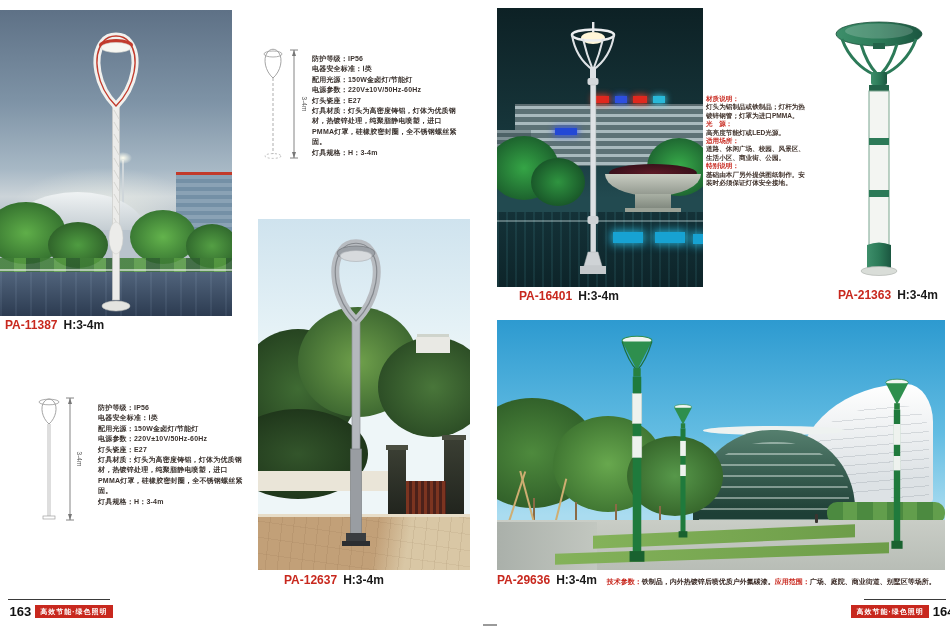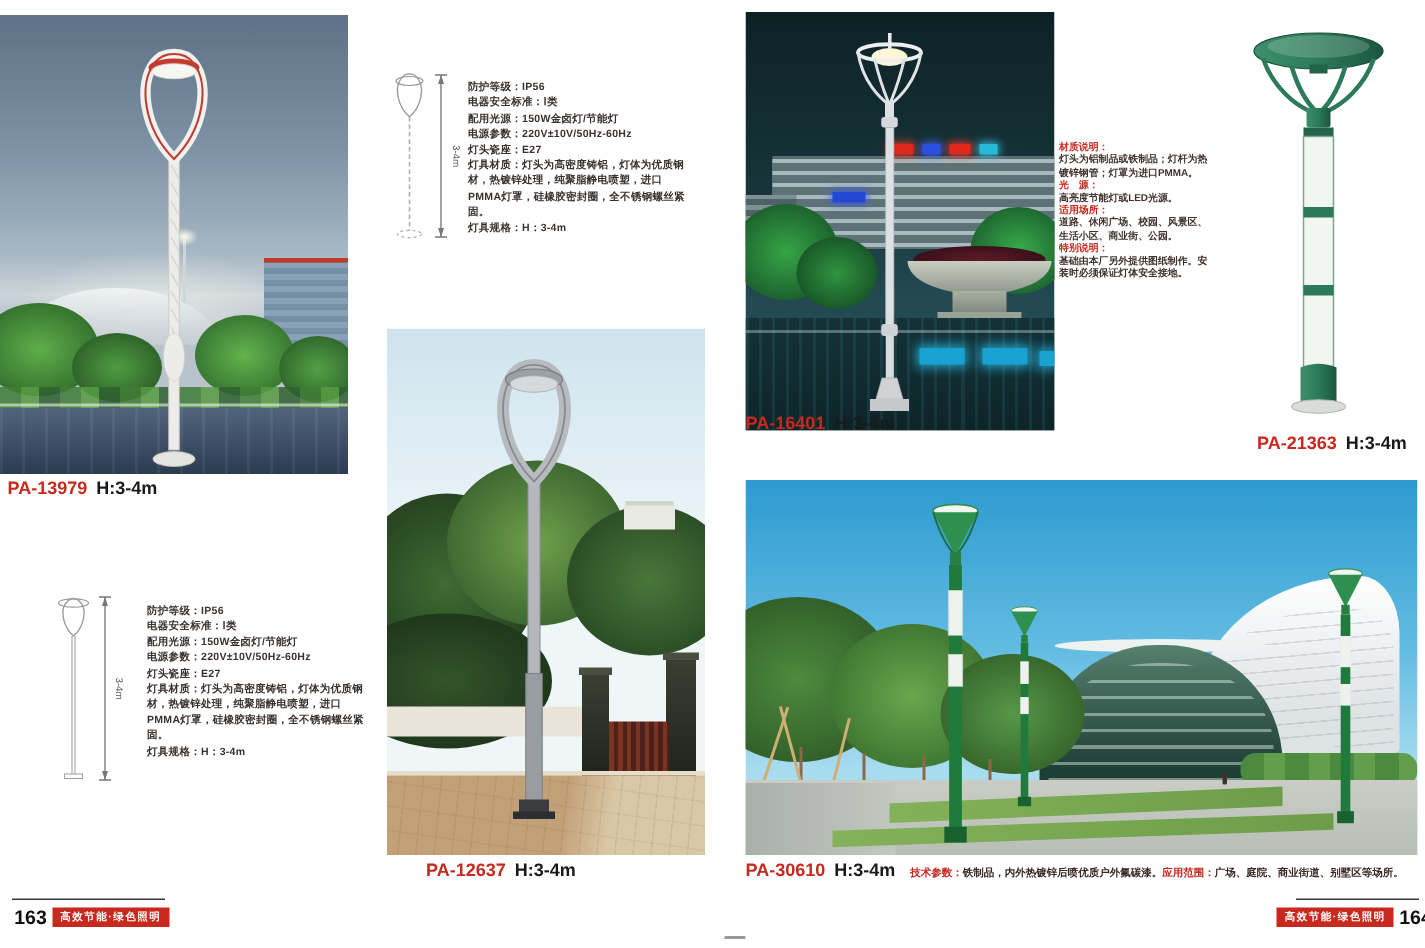--- a/index.html
+++ b/index.html
@@ -140,21 +140,21 @@
       <path d="M30,84 l5,9 M30,96 l5,9 M30,108 l5,9 M30,120 l5,9 M30,132 l5,9 M30,144 l5,9 M30,156 l5,9 M30,168 l5,9 M30,180 l5,9 M30,192 l5,9" stroke="#d6d6d2" stroke-width="1" fill="none"></path>
       <ellipse cx="32" cy="212" rx="7" ry="16" fill="#ececea" stroke="#cfcfcb" stroke-width="0.5"></ellipse>
       <ellipse cx="32" cy="280" rx="14" ry="5" fill="#e4e4e0" stroke="#c2c2be" stroke-width="0.6"></ellipse>
       <path d="M32,80 C12,60 8,30 19,16 C25,8 39,8 45,16 C56,30 52,60 32,80 Z" fill="none" stroke="#f1f1ee" stroke-width="7"></path>
       <path d="M32,80 C12,60 8,30 19,16 C25,8 39,8 45,16 C56,30 52,60 32,80 Z" fill="none" stroke="#c23b2d" stroke-width="1.4"></path>
       <ellipse cx="32" cy="19" rx="17" ry="6" fill="#c23b2d"></ellipse>
       <ellipse cx="32" cy="21.5" rx="15" ry="5" fill="#f7f7f2" stroke="#d8d8d4" stroke-width="0.6"></ellipse>
     </svg>
   </div>
   <div class="prod-label" style="left:5px;top:318px;">
-    <span class="code">PA-13979</span><span class="ht">H:3-4m</span>
+    <span class="code">PA-11387</span><span class="ht">H:3-4m</span>
   </div>
 
   <svg class="abs" style="left:246px;top:42px;" width="62" height="124" viewBox="0 0 62 124">
     <ellipse cx="27" cy="12" rx="9" ry="3" fill="none" stroke="#9a9a9a" stroke-width="0.8"></ellipse>
     <path d="M27,36 C19,29 17,17 21,11 C24,6 30,6 33,11 C37,17 35,29 27,36 Z" fill="none" stroke="#9a9a9a" stroke-width="0.9"></path>
     <path d="M27,36 L27,112" stroke="#adadad" stroke-width="1" stroke-dasharray="3,2" fill="none"></path>
     <ellipse cx="27" cy="114" rx="8" ry="2.4" fill="none" stroke="#adadad" stroke-width="0.8" stroke-dasharray="2,2"></ellipse>
     <path d="M44,8 L52,8 M44,116 L52,116" stroke="#777" stroke-width="0.9"></path>
     <path d="M48,8 L48,116" stroke="#777" stroke-width="0.9"></path>
     <path d="M48,8 L46,14 L50,14 Z M48,116 L46,110 L50,110 Z" fill="#777"></path>
@@ -250,21 +250,21 @@
       <path d="M11,15 C14,34 25,45 32,50 M53,15 C50,34 39,45 32,50 M22,19 C26,36 30,45 32,50 M42,19 C38,36 34,45 32,50" stroke="#dfe3e6" stroke-width="2" fill="none"></path>
       <rect x="29" y="48" width="6" height="12" fill="#dde1e4"></rect>
       <rect x="26.5" y="58" width="11" height="7" rx="2" fill="#d4d8db"></rect>
       <rect x="29.5" y="65" width="5.4" height="132" fill="#dde1e4" stroke="#b6babd" stroke-width="0.5"></rect>
       <rect x="26.5" y="196" width="11" height="8" rx="2" fill="#cfd3d6"></rect>
       <rect x="29.5" y="204" width="5.4" height="28" fill="#d7dbde"></rect>
       <path d="M27,232 L37,232 L41,246 L23,246 Z" fill="#cfd3d6" stroke="#aeb2b5" stroke-width="0.5"></path>
       <rect x="19" y="246" width="26" height="8" fill="#c5c9cc"></rect>
     </svg>
   </div>
-  <div class="prod-label" style="left:497px;top:275px;">
+  <div class="prod-label" style="left:497px;top:289px;padding-left:22px;">
     <span class="code">PA-16401</span><span class="ht">H:3-4m</span>
   </div>
 
   <div class="mat" style="left:706px;top:95px;">
     <div class="mh">材质说明：</div>
     <div>灯头为铝制品或铁制品；灯杆为热镀锌钢管；灯罩为进口PMMA。</div>
     <div class="mh">光　源：</div>
     <div>高亮度节能灯或LED光源。</div>
     <div class="mh">适用场所：</div>
     <div>道路、休闲广场、校园、风景区、生活小区、商业街、公园。</div>
@@ -342,21 +342,21 @@
       <ellipse cx="20" cy="8" rx="14" ry="4" fill="#f0f5f0" stroke="#2e8f4e" stroke-width="1"></ellipse>
       <path d="M6,9 L20,36 L34,9 Z" fill="#2e8f4e"></path>
       <rect x="16.5" y="34" width="7" height="8" fill="#27803f"></rect>
       <rect x="16" y="42" width="8" height="166" fill="#1f7a3c"></rect>
       <rect x="15.5" y="60" width="9" height="26" fill="#eef2ee"></rect>
       <rect x="15.5" y="100" width="9" height="18" fill="#eef2ee"></rect>
       <rect x="13" y="206" width="14" height="10" fill="#19622f"></rect>
     </svg>
   </div>
   <div class="prod-label" style="left:497px;top:573px;">
-    <span class="code">PA-30610</span><span class="ht">H:3-4m</span><span class="tech-note"><span class="rlab">技术参数：</span><span>铁制品，内外热镀锌后喷优质户外氟碳漆。</span><span class="rlab">应用范围：</span><span>广场、庭院、商业街道、别墅区等场所。</span></span>
+    <span class="code">PA-29636</span><span class="ht">H:3-4m</span><span class="tech-note"><span class="rlab">技术参数：</span><span>铁制品，内外热镀锌后喷优质户外氟碳漆。</span><span class="rlab">应用范围：</span><span>广场、庭院、商业街道、别墅区等场所。</span></span>
   </div>
 
   <div class="footer" style="left:8px;top:599px;width:102px;">
     <span class="pageno">163</span>
     <span class="vr"></span>
     <span class="slogan">高效节能·绿色照明</span>
   </div>
   <div class="footer" style="left:864px;top:599px;width:82px;">
     <span class="slogan">高效节能·绿色照明</span>
     <span class="vr"></span>

